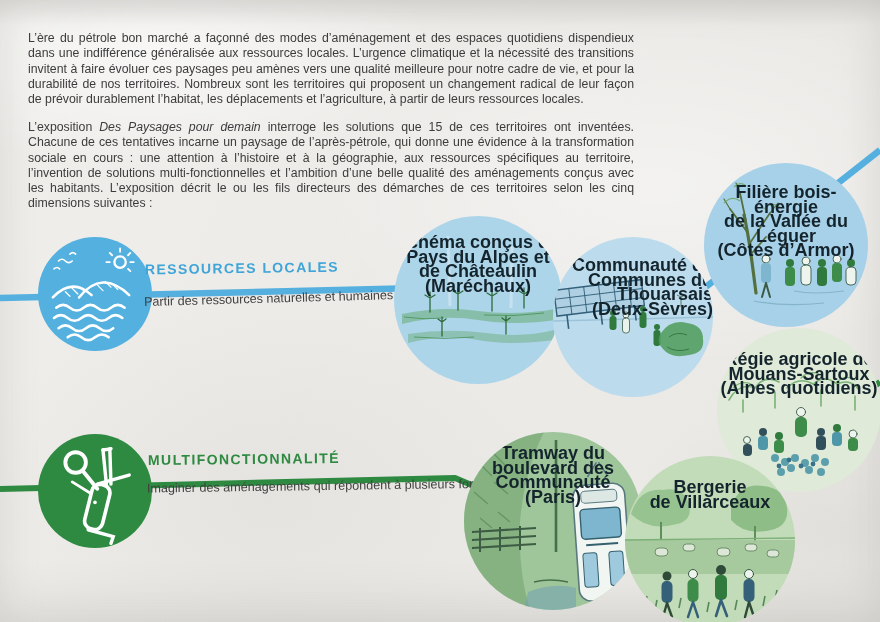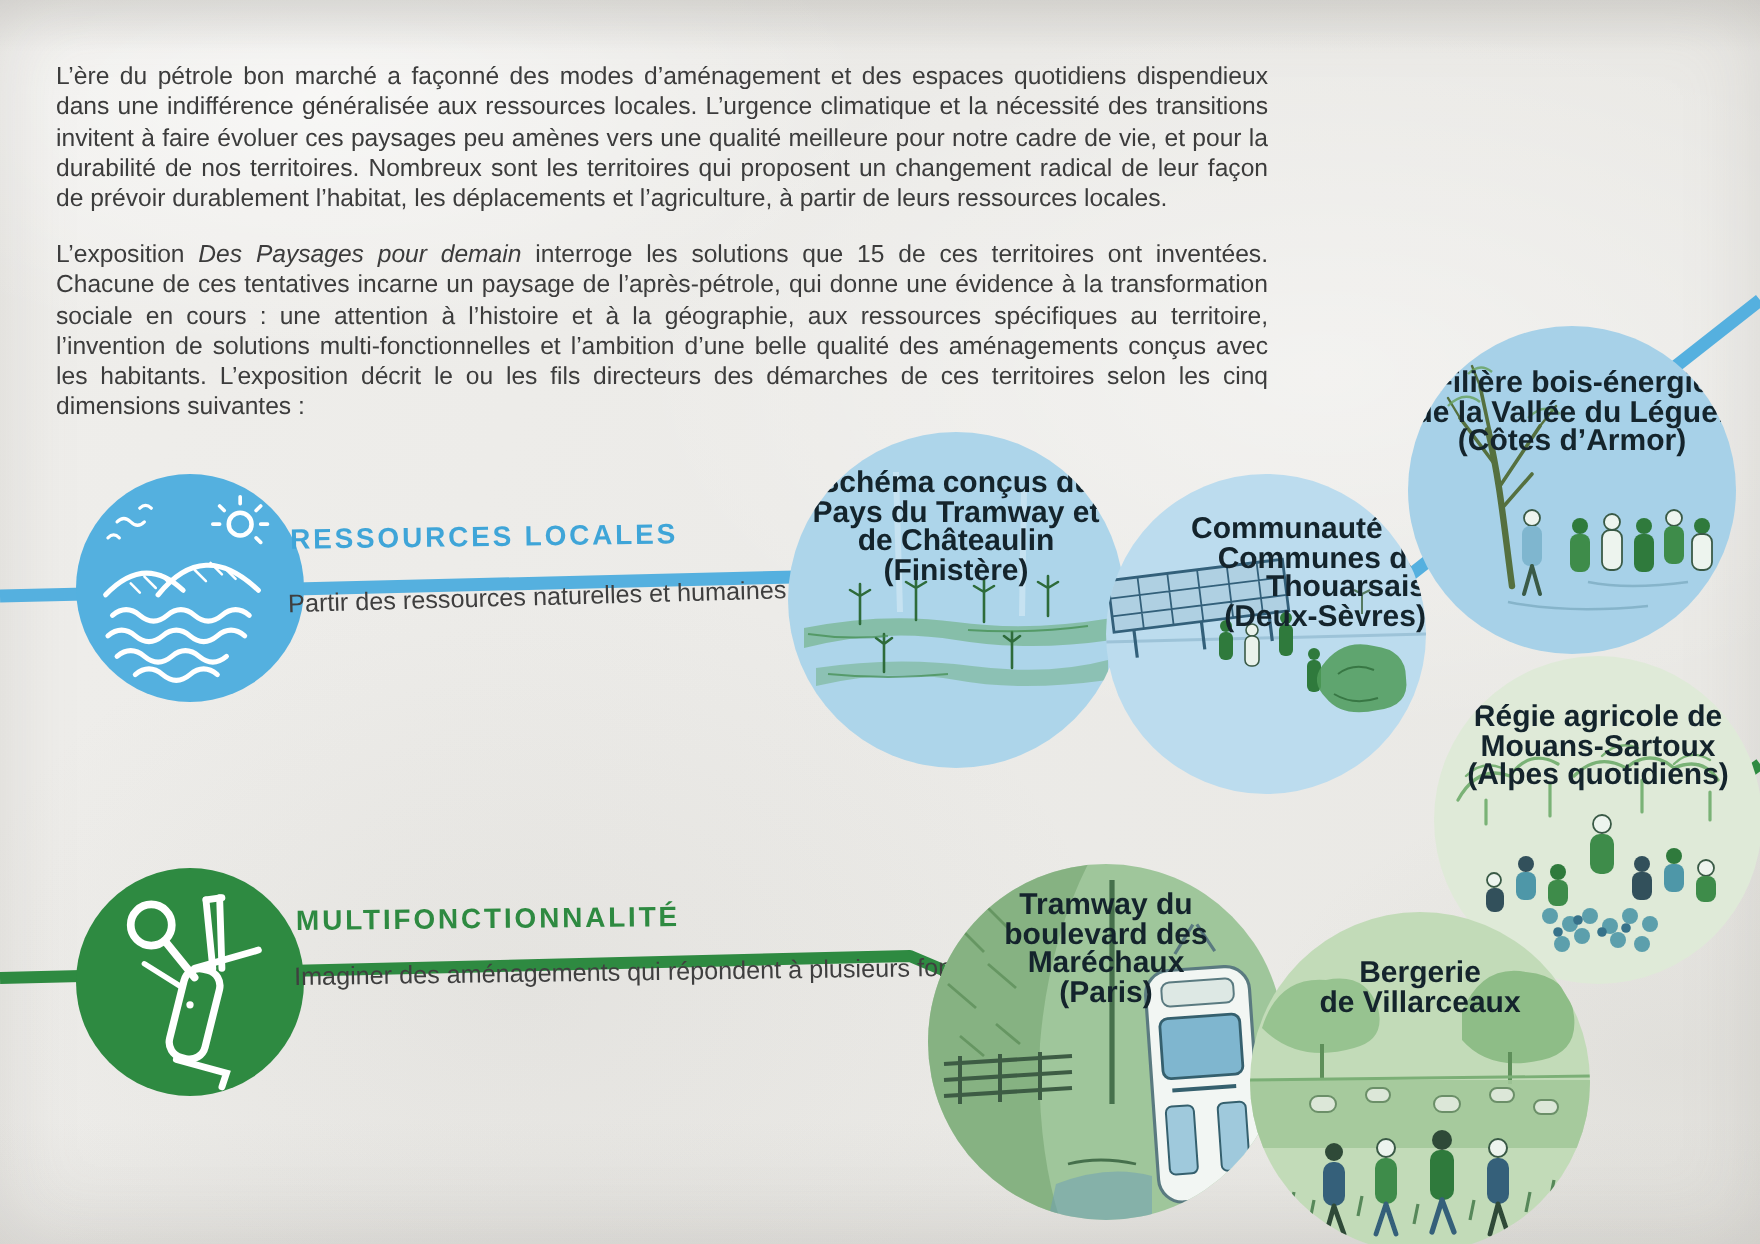--- a/index.html
+++ b/index.html
@@ -32,21 +32,21 @@
 
   .theme-heading{position:absolute;font-weight:bold;font-size:14px;letter-spacing:1.4px;z-index:2;}
   #heading-blue{left:145px;top:260px;color:#3FA5D8;transform:rotate(-0.8deg);}
   #heading-green{left:148px;top:451px;color:#2E8A41;transform:rotate(-0.6deg);}
   .theme-desc{position:absolute;color:#3F3F3F;font-size:12.6px;z-index:2;}
   #desc-blue{left:144px;top:291px;transform:rotate(-1.6deg);}
   #desc-green{left:147px;top:479px;transform:rotate(-0.8deg);}
 
   .bubble{position:absolute;border-radius:50%;overflow:hidden;z-index:2;}
   .bubble svg{position:absolute;left:0;top:0;}
-  .bubble-label{position:absolute;left:0;right:0;text-align:center;font-weight:bold;color:#14242C;font-size:15px;line-height:14.6px;z-index:3;}
+  .bubble-label{position:absolute;left:0;right:0;text-align:center;font-weight:bold;color:#14242C;font-size:18px;line-height:14.6px;z-index:3;}
   #bubble1{left:394px;top:216px;width:168px;height:168px;background:#ADD5EA;}
   #bubble1 .bubble-label{top:19px;}
   #bubble2{left:553px;top:237px;width:160px;height:160px;background:#BCDCEE;}
   #bubble2 .bubble-label{top:21px;text-align:right;}
   #bubble3{left:704px;top:163px;width:164px;height:164px;background:#A7D1E8;}
   #bubble3 .bubble-label{top:22px;}
   #bubble4{left:717px;top:328px;width:164px;height:164px;background:#DFEAD8;}
   #bubble4 .bubble-label{top:24px;}
   #bubble5{left:464px;top:432px;width:178px;height:178px;background:#9FC69B;}
   #bubble5 .bubble-label{top:14px;}
@@ -119,23 +119,23 @@
         <path d="M64,94 L64,78 M64,78 l-5,-3 M64,78 l5,-3 M64,78 l0,-6"></path>
         <path d="M98,95 L98,80 M98,80 l-5,-3 M98,80 l5,-3 M98,80 l0,-6"></path>
         <path d="M130,92 L130,78 M130,78 l-5,-3 M130,78 l5,-3 M130,78 l0,-6"></path>
         <path d="M48,120 L48,106 M48,106 l-4,-3 M48,106 l4,-3 M48,106 l0,-5"></path>
         <path d="M112,118 L112,105 M112,105 l-4,-3 M112,105 l4,-3 M112,105 l0,-5"></path>
       </g>
       <path d="M10,101 q20,3 40,1 M90,99 q30,2 60,-2 M20,121 q30,3 60,0" stroke="#3F8A4C" stroke-width="1" fill="none" opacity="0.7"></path>
     </svg>
     <div class="bubble-label">
       <span class="bl-line">Schéma conçus du</span>
-      <span class="bl-line">Pays du Tramway et</span>
+      <span class="bl-line">Pays du Alpes et</span>
       <span class="bl-line">de Châteaulin</span>
-      <span class="bl-line">(Finistère)</span>
+      <span class="bl-line">(Maréchaux)</span>
     </div>
   </div>
 
   <div class="bubble" id="bubble2">
     <svg width="160" height="160" viewBox="0 0 160 160">
       <path d="M0,84 L160,80" stroke="#9DC3D8" stroke-width="1.5"></path>
       <g transform="rotate(-7 45 60)">
         <rect x="2" y="48" width="88" height="26" fill="#AFD0E2" stroke="#33607A" stroke-width="1.4"></rect>
         <path d="M2,57 L90,57 M2,66 L90,66 M17,48 L17,74 M32,48 L32,74 M47,48 L47,74 M62,48 L62,74 M77,48 L77,74" stroke="#33607A" stroke-width="0.9"></path>
         <path d="M12,74 L12,88 M46,74 L46,88 M80,74 L80,88" stroke="#33607A" stroke-width="1.6"></path>
@@ -260,21 +260,21 @@
         <rect x="118" y="120" width="14" height="34" rx="3" fill="#9FC9DC" stroke="#35606E" stroke-width="1"></rect>
         <rect x="144" y="120" width="14" height="34" rx="3" fill="#9FC9DC" stroke="#35606E" stroke-width="1"></rect>
         <path d="M128,44 L138,30 M148,44 L140,30" stroke="#5A7A80" stroke-width="1.6" fill="none"></path>
       </g>
       <path d="M64,160 Q90,150 112,156 L112,178 L60,178 Z" fill="#6FA0B5" opacity="0.55"></path>
       <path d="M70,150 q16,-4 34,0" stroke="#46704C" stroke-width="1.4" fill="none"></path>
     </svg>
     <div class="bubble-label">
       <span class="bl-line">Tramway du</span>
       <span class="bl-line">boulevard des</span>
-      <span class="bl-line">Maréchaux</span>
+      <span class="bl-line">Communauté</span>
       <span class="bl-line">(Paris)</span>
     </div>
   </div>
 
   <div class="bubble" id="bubble6">
     <svg width="170" height="170" viewBox="0 0 170 170">
       <path d="M6,58 q8,-26 32,-24 q20,-4 26,14 q4,16 -12,20 q-28,8 -46,-10 Z" fill="#8FBE88" opacity="0.85"></path>
       <path d="M106,50 q10,-24 32,-20 q22,2 24,22 q2,18 -16,22 q-26,6 -40,-10 Z" fill="#85B77E" opacity="0.85"></path>
       <path d="M36,66 L36,84 M130,70 L130,86" stroke="#5E8F5A" stroke-width="2"></path>
       <rect x="0" y="84" width="170" height="34" fill="#A3C89A" opacity="0.9"></rect>

